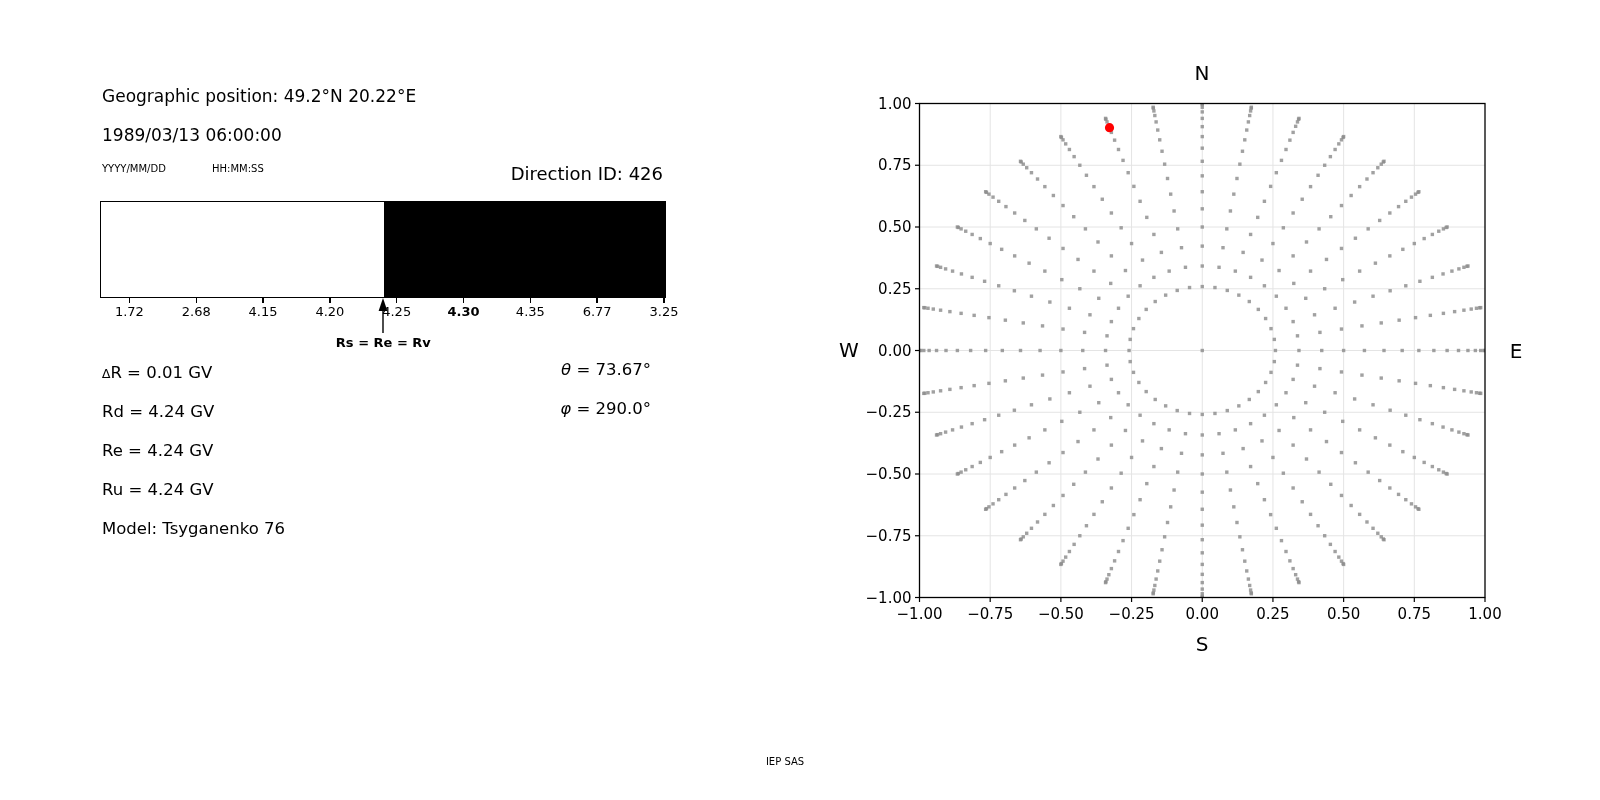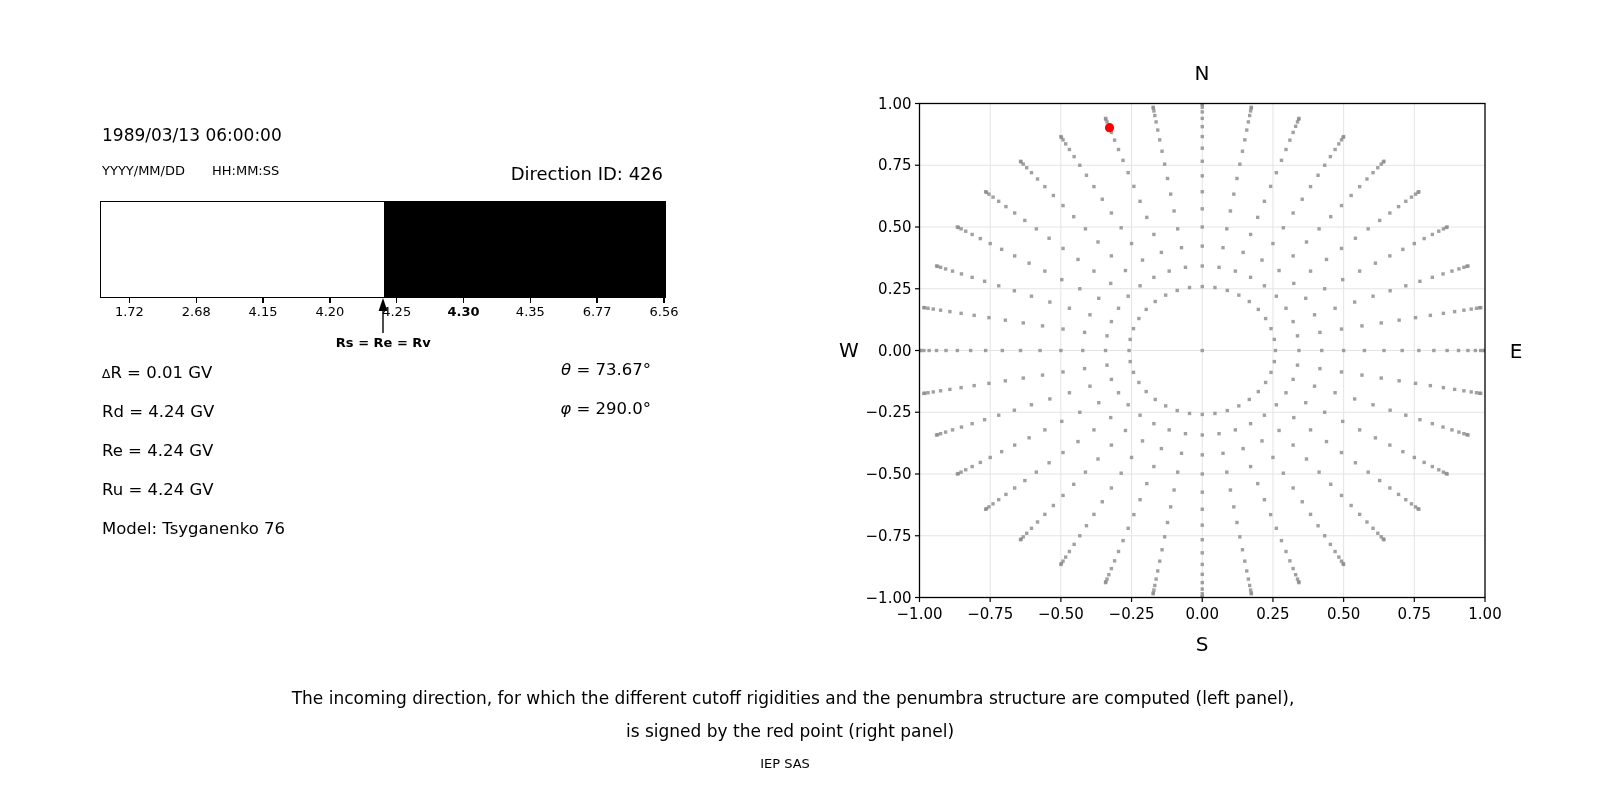--- a/index.html
+++ b/index.html
@@ -2,21 +2,21 @@
 <html><head>
 <meta charset="utf-8">
 <style>
   html,body{margin:0;padding:0;background:#ffffff;}
   #canvas{position:relative;width:1600px;height:800px;background:#ffffff;
           font-family:"DejaVu Sans",sans-serif;color:#000;overflow:hidden;}
   .abs{position:absolute;white-space:nowrap;}
   .t17{font-size:17px;}
   .t16{font-size:16.5px;}
   .t13{font-size:13px;}
-  .t11{font-size:13px;}
+  .t11{font-size:10px;}
   .t18{font-size:18px;}
   .t20{font-size:20px;}
   .math{font-style:italic;}
   .delta{font-size:12.5px;}
   .ctr{transform:translateX(-50%);}
   .ctrY{transform:translate(-50%,-50%);}
   .rgt{transform:translateX(-100%);}
   #bar-frame{position:absolute;border:1.8px solid #000;box-sizing:border-box;background:#fff;}
   #bar-black{position:absolute;top:0;bottom:0;background:#000;}
   .bar-tick{position:absolute;width:1.4px;height:4.5px;background:#000;}
@@ -24,20 +24,21 @@
   .xtick-label,.ytick-label{position:absolute;font-size:15px;}
   .xtick-label{transform:translateX(-50%);}
   .ytick-label{transform:translate(-100%,-50%);}
   svg{position:absolute;overflow:visible;}
 </style>
 </head>
 <body>
 
 <div id="canvas">
 
+  <div class="abs t17" style="left:102px;top:86px;">Geographic position: 49.2°N 20.22°E</div>
 
   <div class="abs t17" style="left:102px;top:125px;">1989/03/13 06:00:00</div>
 
   <div class="abs t11" style="left:102px;top:163px;">YYYY/MM/DD</div>
 
   <div class="abs t11" style="left:212px;top:163px;">HH:MM:SS</div>
 
   <div class="abs t18 rgt" style="left:663px;top:163px;">Direction ID: 426</div>
 
   <div id="bar-frame" style="left: 100px; top: 201px; width: 566px; height: 97px;">
@@ -54,21 +55,21 @@
       <div class="bar-tick-label" style="left: 329.875px; top: 304px;">4.20</div>
       <div class="bar-tick" style="left: 395.999px; top: 298px;"></div>
       <div class="bar-tick-label" style="left: 396.699px; top: 304px;">4.25</div>
       <div class="bar-tick" style="left: 462.823px; top: 298px;"></div>
       <div class="bar-tick-label" style="left: 463.523px; top: 304px; font-weight: bold;">4.30</div>
       <div class="bar-tick" style="left: 529.647px; top: 298px;"></div>
       <div class="bar-tick-label" style="left: 530.347px; top: 304px;">4.35</div>
       <div class="bar-tick" style="left: 596.471px; top: 298px;"></div>
       <div class="bar-tick-label" style="left: 597.171px; top: 304px;">6.77</div>
       <div class="bar-tick" style="left: 663.295px; top: 298px;"></div>
-      <div class="bar-tick-label" style="left: 663.995px; top: 304px;">6.56</div>
+      <div class="bar-tick-label" style="left: 663.995px; top: 304px;">3.25</div>
     </div>
 
   <svg id="arrow-svg" width="20" height="40" style="left: 373.334px; top: 297px;">
     <line x1="10" y1="36" x2="10" y2="6" stroke="#000" stroke-width="1.4"></line>
     <polygon points="10,1 5.6,14 14.4,14" fill="#000"></polygon>
   </svg>
   <div class="abs t13 ctr" id="arrow-label" style="left: 383.334px; top: 335px; font-weight: bold;">Rs = Re = Rv</div>
 
   <div class="abs t16" style="left:102px;top:363px;">
     <span class="delta">∆</span><span>R = 0.01 GV</span>
@@ -731,16 +732,14 @@
       <div class="ytick-label" style="left: 911.5px; top: 474px;">−0.50</div>
       <div class="ytick-label" style="left: 911.5px; top: 535.75px;">−0.75</div>
       <div class="ytick-label" style="left: 911.5px; top: 597.5px;">−1.00</div>
     </div>
 
   <div class="abs t20 ctr" style="left:1202px;top:61px;">N</div>
   <div class="abs t20 ctr" style="left:1202px;top:632px;">S</div>
   <div class="abs t20 ctrY" style="left:849px;top:350px;">W</div>
   <div class="abs t20 ctrY" style="left:1516px;top:351px;">E</div>
 
-  <div class="abs t17 ctr" style="left:793px;top:688px;">The incoming direction, for which the different cutoff rigidities and the penumbra structure are computed (left panel),</div>
-  <div class="abs t17 ctr" style="left:790px;top:721px;">is signed by the red point (right panel)</div>
   <div class="abs t11 ctr" style="left:785px;top:756px;">IEP SAS</div>
 </div>
 
 </body></html>

